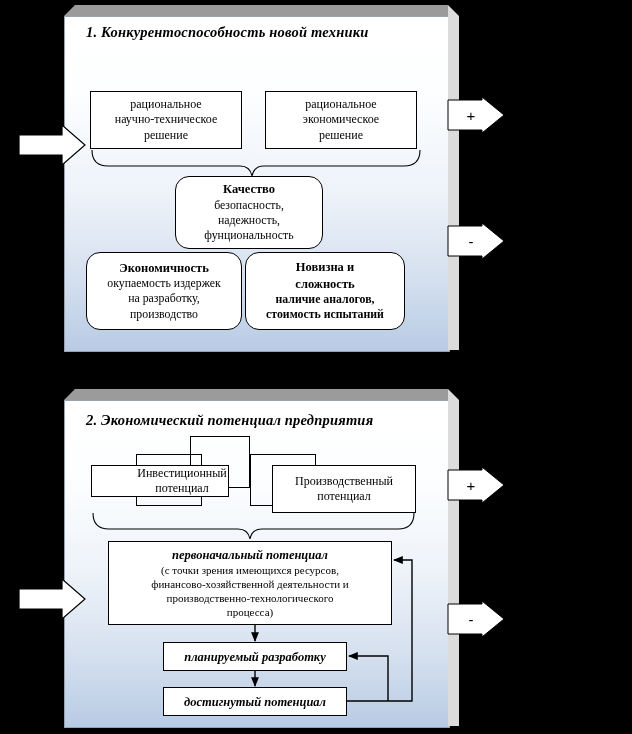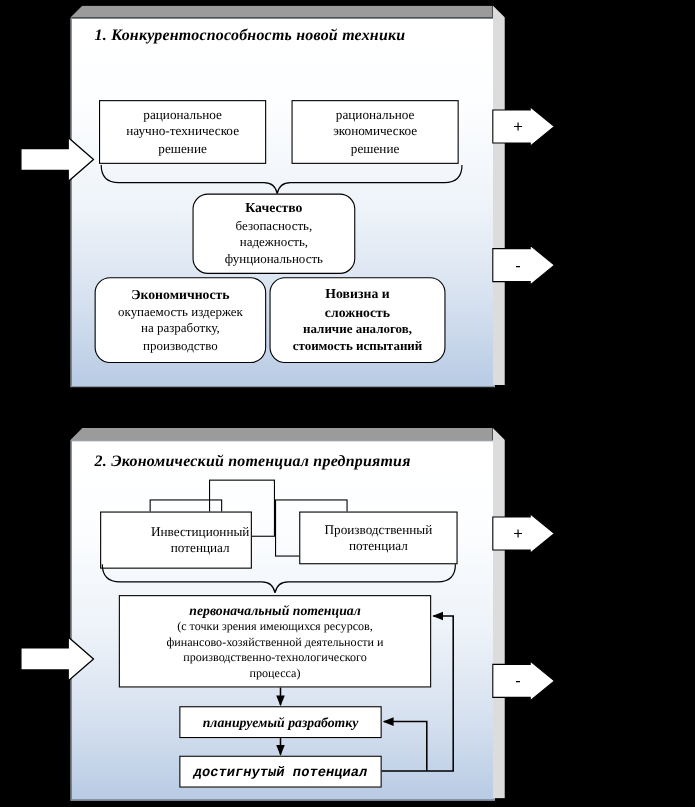--- a/index.html
+++ b/index.html
@@ -119,21 +119,21 @@
   <div class="bevel-top"></div>
   <div class="bevel-right"></div>
 </div>
 
 <div class="panel-title" style="left:86px;top:412px;">2. Экономический потенциал предприятия</div>
 
 <div class="outline" style="left:190px;top:436px;width:60px;height:52px;"></div>
 <div class="outline" style="left:136px;top:454px;width:66px;height:52px;"></div>
 <div class="outline" style="left:250px;top:454px;width:66px;height:52px;"></div>
 
-<div class="rect" style="left:91px;top:465px;width:138px;height:52px;padding-left:48px;">
+<div class="rect" style="left:91px;top:465px;width:138px;height:32px;padding-left:48px;">
   <span style="white-space:pre-line;">Инвестиционный
 потенциал</span>
 </div>
 
 <div class="rect" style="left:272px;top:465px;width:144px;height:48px;">
   <span style="white-space:pre-line;">Производственный
 потенциал</span>
 </div>
 
 <svg class="ov" width="632" height="734">
@@ -145,21 +145,21 @@
   <span style="white-space:pre-line;font-size:11px;">(с точки зрения имеющихся ресурсов,
 финансово-хозяйственной деятельности и
 производственно-технологического
 процесса)</span>
 </div>
 
 <div class="rect" style="left:163px;top:642px;width:184px;height:29px;">
   <span class="ital">планируемый разработку</span>
 </div>
 
-<div class="rect" style="left:163px;top:687px;width:184px;height:29px;font-family:Liberation Mono, monospace;">
+<div class="rect" style="left:163px;top:687px;width:184px;height:29px;">
   <span class="ital">достигнутый потенциал</span>
 </div>
 
 <svg class="ov" width="632" height="734">
   <defs>
     <marker id="ah" viewBox="0 0 10 10" refX="9" refY="5" markerWidth="7" markerHeight="7" orient="auto-start-reverse">
       <path d="M0,1 L10,5 L0,9 z" fill="#000"></path>
     </marker>
   </defs>
 

